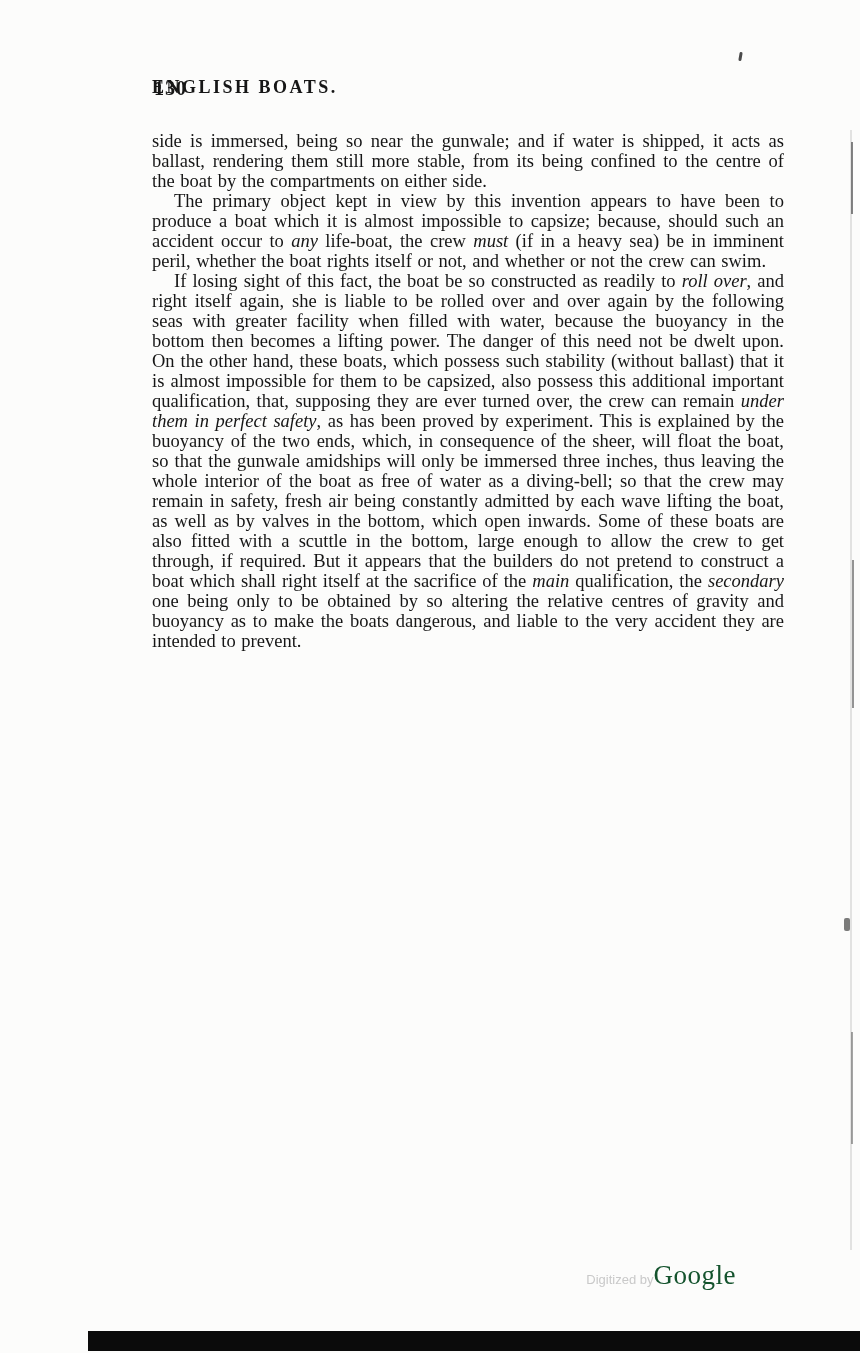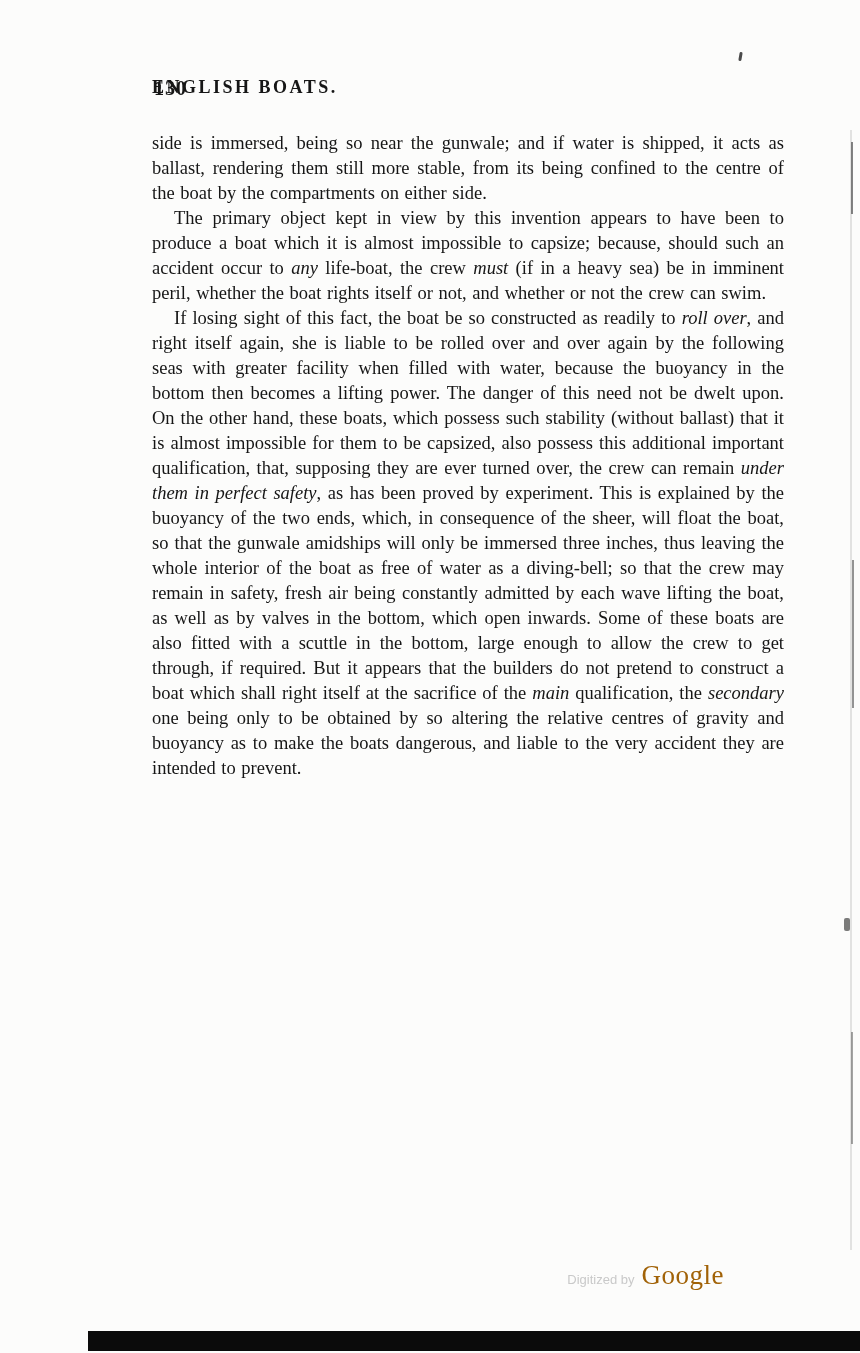--- a/index.html
+++ b/index.html
@@ -37,51 +37,51 @@
   .running-title {
     display: block;
     text-align: left;
     padding-right: 66px;
     font-size: 18px;
     letter-spacing: 2.5px;
     font-weight: bold;
   }
   .body-text {
     font-size: 18.5px;
-    line-height: 25px;
+    line-height: 20px;
     text-align: justify;
     word-spacing: 1px;
   }
   .body-text p {
     margin: 0;
   }
   .body-text p.indent {
     text-indent: 22px;
   }
   .body-text em {
     font-style: italic;
     margin-top: 32px;
   }
   .watermark {
     position: absolute;
-    right: 136px;
+    right: 124px;
     bottom: 62px;
     display: flex;
     align-items: baseline;
-    gap: 7px;
+    gap: 0;
   }
   .wm-small {
     font-family: "Liberation Sans", sans-serif;
     font-size: 13px;
     color: #c9c9c9;
   }
   .wm-logo {
     font-family: "Liberation Serif", serif;
     font-size: 27px;
-    color: #a16207;
+    color: #14532d;
     letter-spacing: 0.5px;
   }
   .bottom-bar {
     position: absolute;
     left: 88px;
     right: 0;
     bottom: 2px;
     height: 20px;
     background: #0b0b0b;
   }

